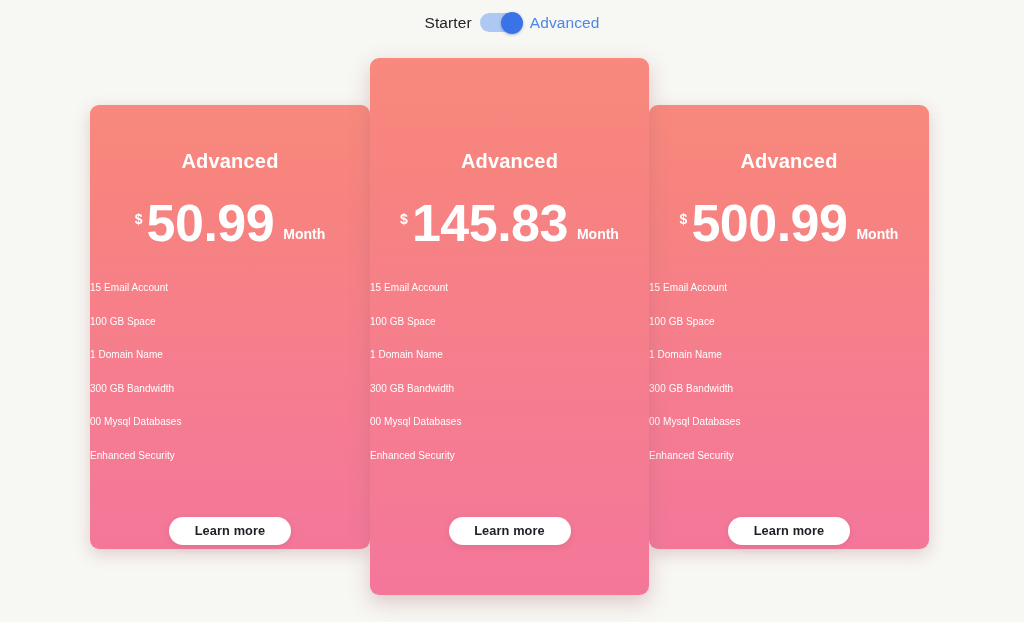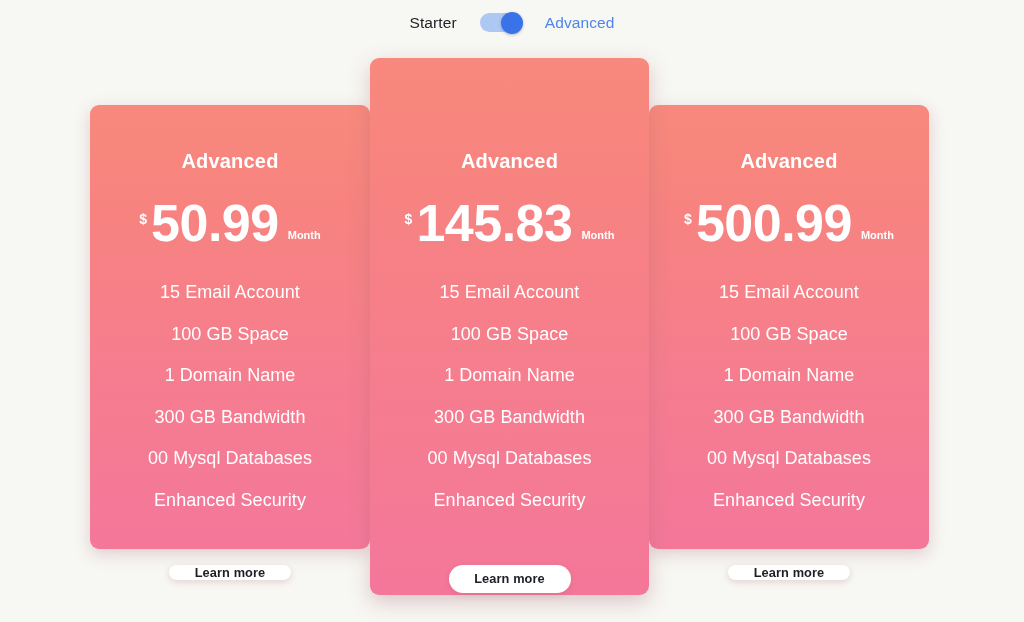--- a/index.html
+++ b/index.html
@@ -7,21 +7,21 @@
     width:1024px; height:622px;
     background:#f7f7f3;
     font-family:"Liberation Sans", sans-serif;
     overflow:hidden;
   }
   #stage { position:relative; width:1024px; height:622px; }
 
   
   .toggle-row {
     position:absolute; left:0; top:13px; width:1024px;
-    display:flex; align-items:center; justify-content:center; gap:23px;
+    display:flex; align-items:center; justify-content:center; gap:8px;
   }
   .toggle-label {
     font-size:15.5px; font-weight:400; letter-spacing:.1px; white-space:nowrap;
   }
   .toggle-label.left  { color:#222428; }
   .toggle-label.right { color:#4d86e8; }
   .switch {
     position:relative; width:42px; height:19px; border-radius:11px;
     background:#aec8f4; cursor:pointer; flex:0 0 auto;
   }
@@ -61,28 +61,28 @@
   }
   .price-currency {
     font-size:14px; font-weight:700; color:#ffffff;
     position:relative; top:-17px; margin-right:4px;
   }
   .price-amount {
     font-size:52px; font-weight:700; letter-spacing:-.5px; color:#ffffff;
     line-height:1;
   }
   .price-period {
-    font-size:11px; font-weight:700; color:#ffffff;
+    font-size:14px; font-weight:700; color:#ffffff;
     margin-left:9px; position:relative; top:-2px;
   }
 
   .features { margin-top:28px; width:100%; }
   .feature {
-    font-size:18px; font-weight:400; color:#ffffff;
-    text-align:center; line-height:1; padding:6px 0 6px;
+    font-size:10px; font-weight:400; color:#ffffff;
+    text-align:left; line-height:1; padding:6px 0 6px;
     margin-bottom:11.5px; letter-spacing:.05px;
   }
   .feature:last-child { margin-bottom:8px; }
 
   .learn-btn {
     margin-top:42px;
     width:122px; height:28px; border:none; border-radius:21px;
     background:#ffffff; color:#1c1f24;
     font-family:"Liberation Sans", sans-serif;
     font-size:12.8px; font-weight:700; letter-spacing:.1px;

